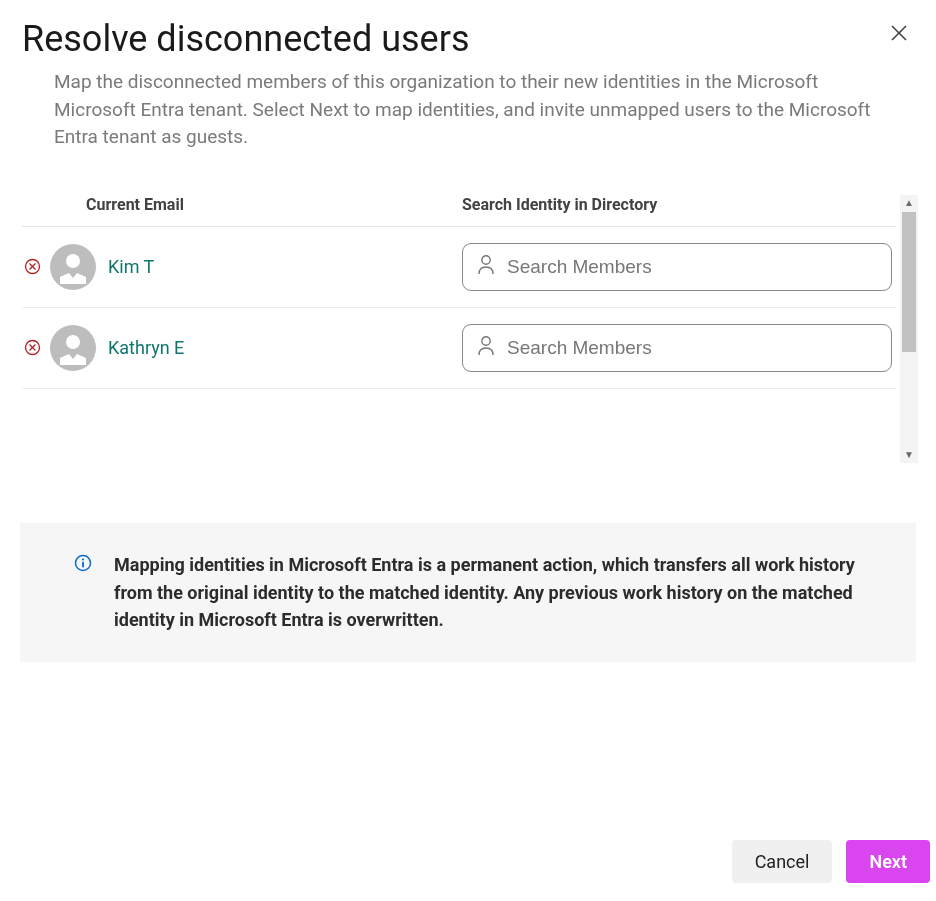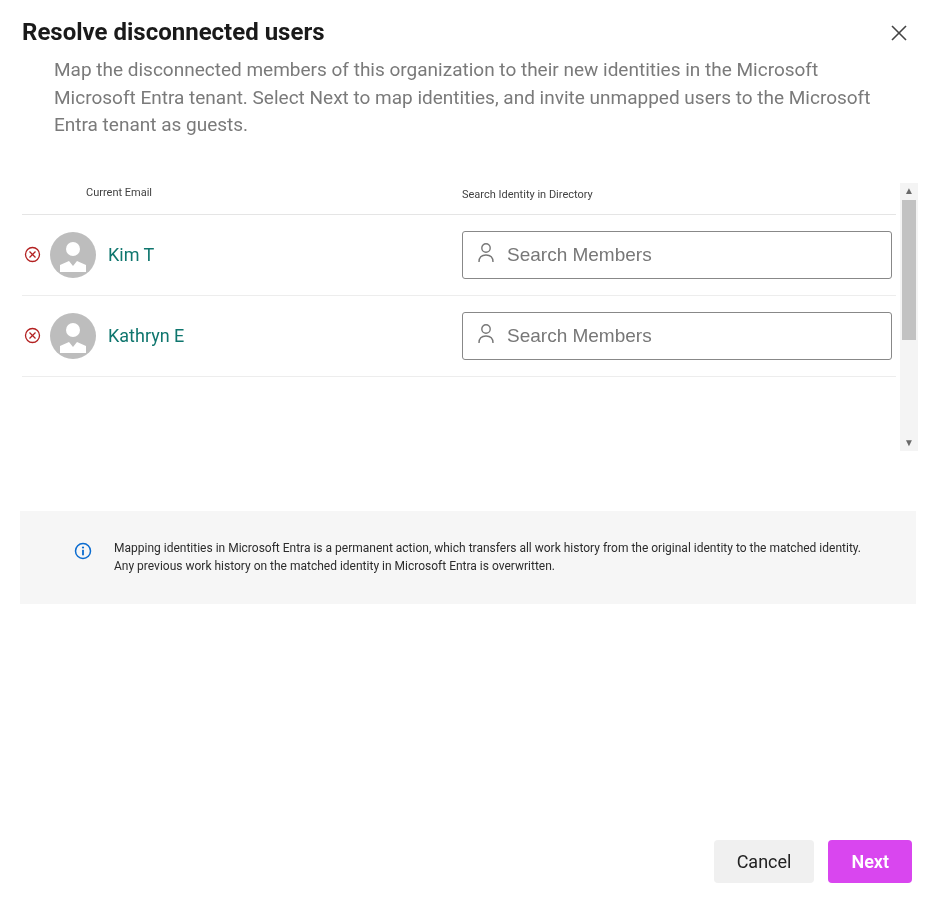--- a/index.html
+++ b/index.html
@@ -15,22 +15,22 @@
     }
     .header {
       padding: 18px 22px 0 22px;
     }
     .title-row {
       display: flex;
       justify-content: space-between;
       align-items: flex-start;
     }
     .title {
-      font-size: 24px;
-      font-weight: 700;
+      font-size: 36px;
+      font-weight: 400;
       color: #1a1a1a;
     }
     .close-btn {
       background: none;
       border: none;
       cursor: pointer;
       padding: 6px;
       line-height: 0;
     }
     .subtitle {
@@ -61,22 +61,22 @@
     .col-left {
       flex: 0 0 440px;
       display: flex;
       align-items: center;
     }
     .col-right {
       flex: 1;
     }
     .col-header-label {
       color: #424242;
-      font-size: 11px;
-      font-weight: 400;
+      font-size: 16px;
+      font-weight: 700;
       padding-left: 64px;
     }
     .col-header-right .col-header-label {
       padding-left: 0;
     }
     .user-row {
       display: flex;
       align-items: center;
       padding: 16px 0;
       border-bottom: 1px solid #ededed;
@@ -97,21 +97,21 @@
     }
     .username {
       font-size: 18px;
       color: #0f766e;
       font-weight: 400;
     }
     .search-box {
       display: flex;
       align-items: center;
       border: 1px solid #888;
-      border-radius: 3px;
+      border-radius: 9px;
       padding: 10px 14px;
       gap: 12px;
       width: 430px;
     }
     .search-box input {
       border: none;
       outline: none;
       font-size: 19px;
       color: #333;
       flex: 1;
@@ -154,28 +154,29 @@
       display: flex;
       padding: 28px 42px 28px 54px;
       gap: 22px;
     }
     .info-icon {
       flex: 0 0 auto;
       margin-top: 3px;
       line-height: 0;
     }
     .info-text {
-      font-size: 12px;
+      font-size: 18px;
       color: #2c2c2c;
       line-height: 1.55;
+      font-weight: bold;
     }
     .footer {
       position: absolute;
       bottom: 18px;
-      right: 24px;
+      right: 6px;
       display: flex;
       gap: 14px;
     }
     .btn {
       font-size: 18px;
       padding: 10px 22px;
       border-radius: 4px;
       cursor: pointer;
       border: 1px solid transparent;
       font-family: inherit;

